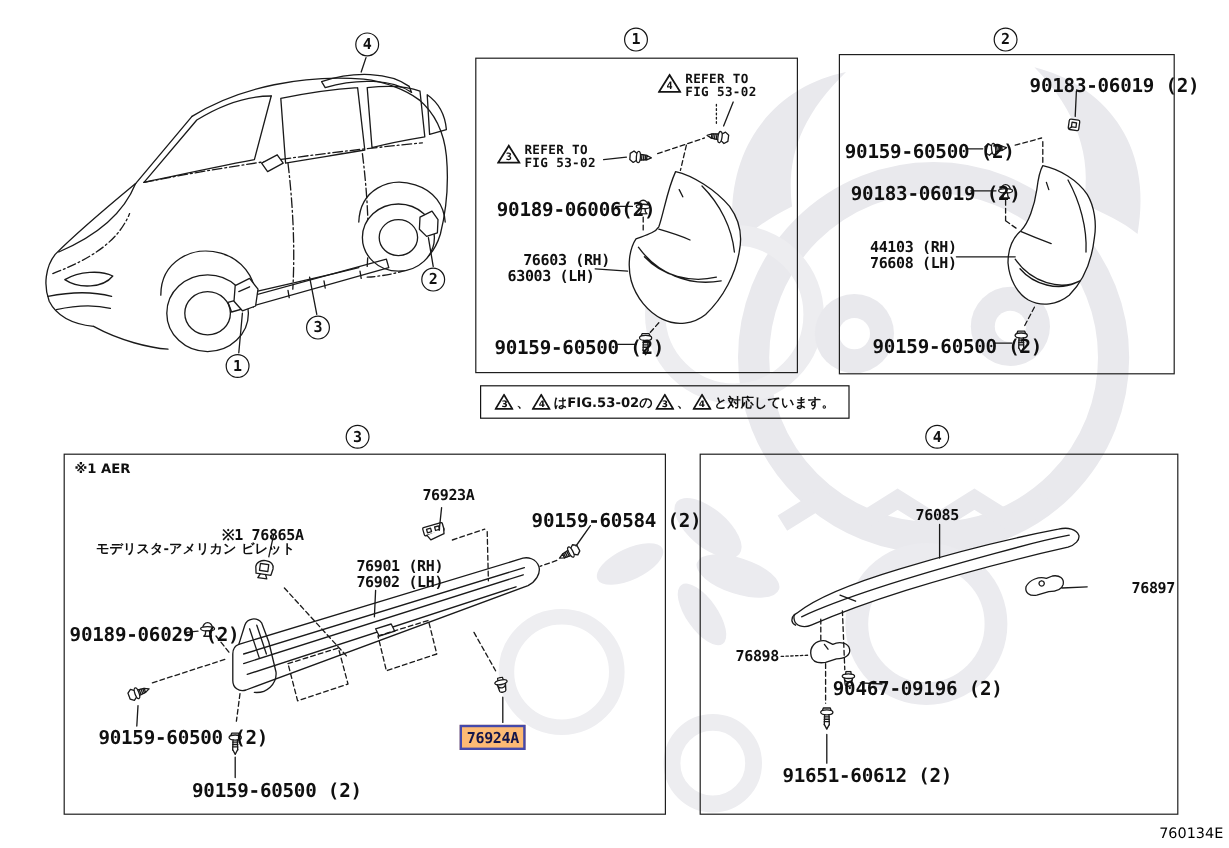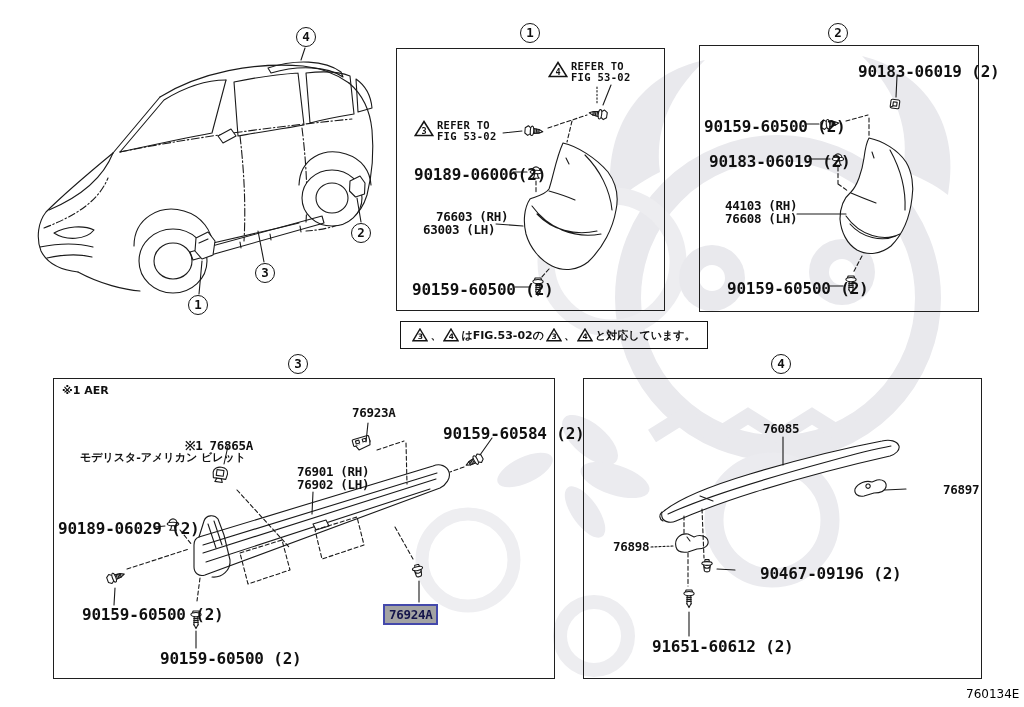--- a/index.html
+++ b/index.html
@@ -329,23 +329,23 @@
 <div class="lbl jp" style="left:62px;top:385px;">※1 AER</div>
 <div class="lbl jp" style="left:80px;top:411px;margin-top:41px;">モデリスタ-アメリカン ビレット</div>
 <div class="lbl lbl-lg" style="left:352px;top:407px;">76923A</div>
 <div class="lbl lbl-lg" style="left:185px;top:440px;">※1 76865A</div>
 <div class="lbl" style="left:443px;top:426px;">90159-60584 (2)</div>
 <div class="lbl lbl-lg" style="left:297px;top:466px;">76901 (RH)</div>
 <div class="lbl lbl-lg" style="left:297px;top:479px;">76902 (LH)</div>
 <div class="lbl" style="left:58px;top:521px;">90189-06029 (2)</div>
 <div class="lbl" style="left:82px;top:607px;">90159-60500 (2)</div>
 <div class="lbl" style="left:160px;top:651px;">90159-60500 (2)</div>
-<div id="hl" style="left: 383px; top: 604px; background: #a3a3a3; border-color: rgb(68, 73, 171); color: rgb(20, 21, 74);">76924A</div>
+<div id="hl" style="left: 383px; top: 604px; background: #fdba74; border-color: rgb(68, 73, 171); color: rgb(20, 21, 74);">76924A</div>
 
 <div class="lbl lbl-lg" style="left:763px;top:423px;">76085</div>
 <div class="lbl lbl-lg" style="left:909px;top:484px;margin-left:34px;">76897</div>
 <div class="lbl lbl-lg" style="left:613px;top:541px;">76898</div>
-<div class="lbl" style="left:760px;top:566px;text-align:center;">90467-09196 (2)</div>
+<div class="lbl" style="left:694px;top:566px;text-align:center;">90467-09196 (2)</div>
 <div class="lbl" style="left:652px;top:639px;">91651-60612 (2)</div>
 
 <div id="doccode" style="left:966px;top:687px;">760134E</div>
 
 </div>
 
 </body></html>

